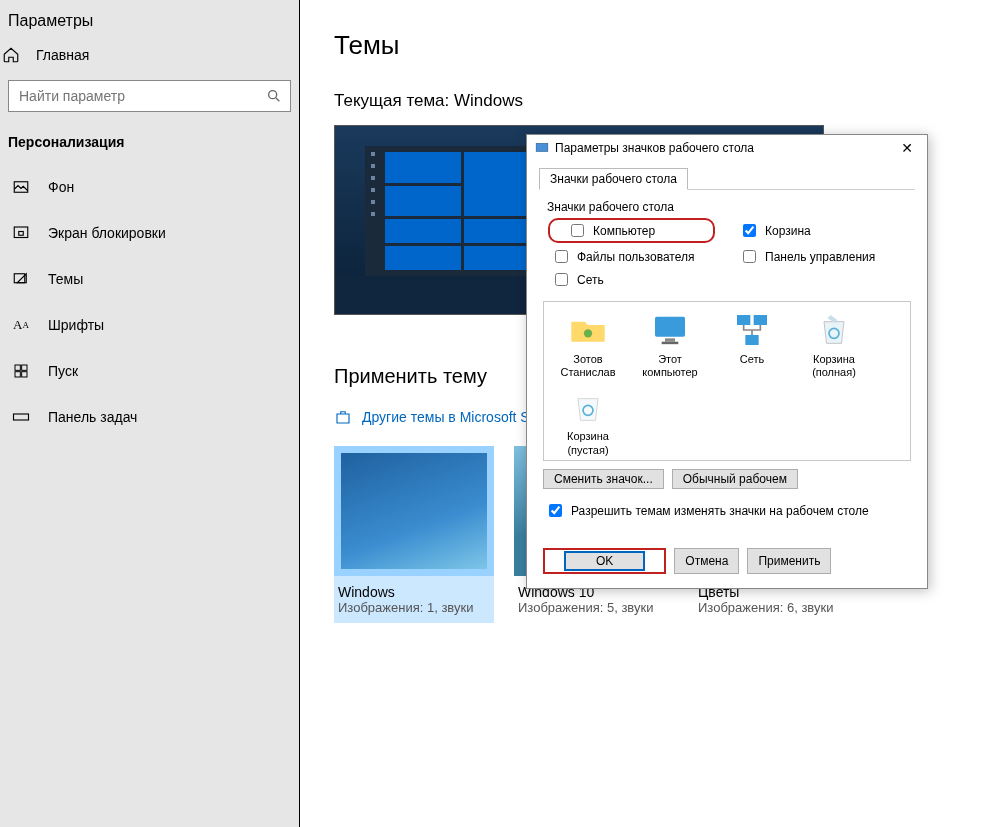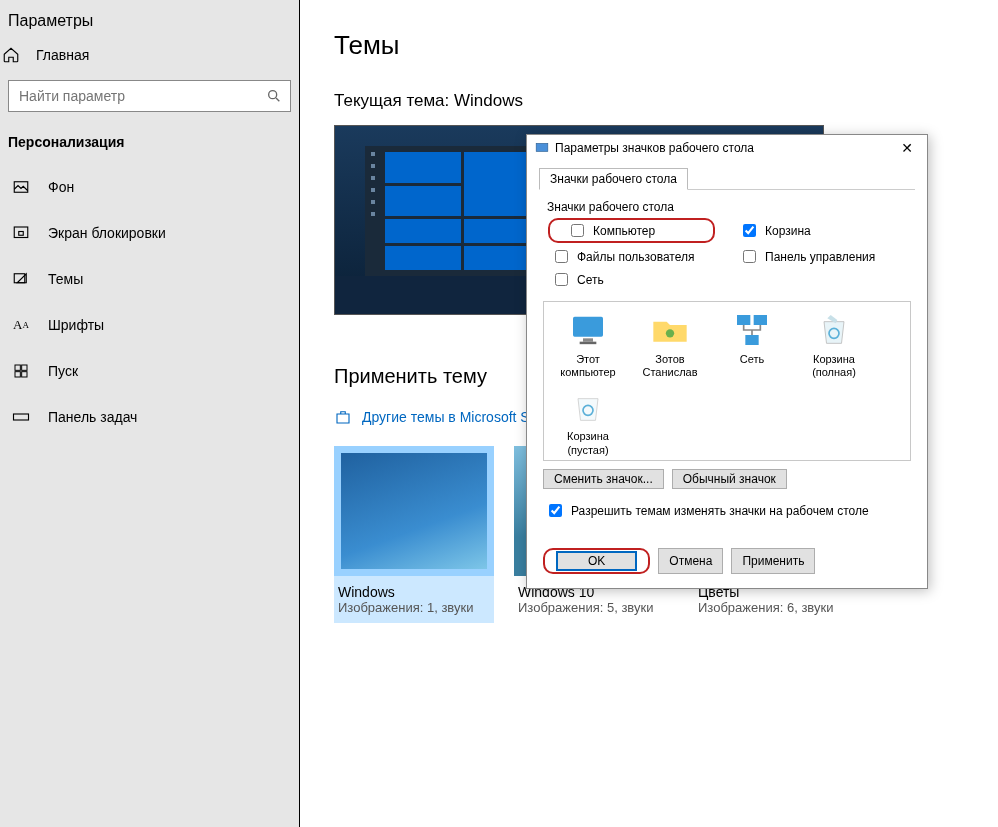--- a/index.html
+++ b/index.html
@@ -52,21 +52,21 @@
 .chk { display:flex; align-items:center; gap:6px; font-size:12px; }
 .chk input { width:13px; height:13px; }
 .chk.hl { border:2px solid #c02020; border-radius:10px; padding:1px 10px 1px 17px; margin-left:-3px;}
 .icon-well { border:1px solid #c8c8c8; background:#fff; margin:0 4px; padding:8px; display:flex; flex-wrap:wrap; gap:8px 10px; height:160px; }
 .well-item { width:72px; text-align:center; font-size:11px; line-height:1.2; }
 .well-item .ic { width:40px; height:40px; margin:0 auto 3px auto; display:flex; align-items:center; justify-content:center; }
 .btn-row { display:flex; justify-content:flex-start; gap:8px; margin:8px 4px 4px 4px; }
 .win-btn { font-size:12px; padding:2px 10px; background:#e1e1e1; border:1px solid #adadad; cursor:pointer; }
 .allow-row { display:flex; align-items:center; gap:6px; padding:8px 6px; font-size:12px; }
 .ok-btn { background:#e1e1e1; border:1px solid #0067c0; outline:1px solid #0067c0; padding:1px 30px; font-size:12px; }
-.ok-ring { border:2px solid #c02020; border-radius:10px; padding:2px 12px; display:inline-block; }
+.ok-ring { border:2px solid #c02020; border-radius:0; padding:2px 20px; display:inline-block; }
 svg { display:block; }
 .muted-text { color:#666; }
 </style>
 </head>
 <body>
 
 <div class="sidebar">
   <div class="app-title">Параметры</div>
 
   <div class="home-row">
@@ -244,35 +244,35 @@
       <label class="chk">
           <input type="checkbox" style="">
           <span>Сеть</span>
         </label>
     </div>
 
     <div class="icon-well">
       <div class="well-item">
         <div class="ic">
             <svg width="40" height="40" viewBox="0 0 48 48">
+              <path d="M4 14h16l4 4h20v20H4z" fill="#ffd96a"></path>
+              <circle cx="24" cy="28" r="5" fill="#6ab04c"></circle>
+            </svg>
+          </div>
+        <span>Зотов Станислав</span>
+      </div>
+      <div class="well-item">
+        <div class="ic">
+            <svg width="40" height="40" viewBox="0 0 48 48">
               <rect x="6" y="8" width="36" height="24" rx="2" fill="#3a9bdc"></rect>
               <rect x="18" y="34" width="12" height="4" fill="#888"></rect>
               <rect x="14" y="38" width="20" height="3" fill="#666"></rect>
             </svg>
           </div>
         <span>Этот компьютер</span>
-      </div>
-      <div class="well-item">
-        <div class="ic">
-            <svg width="40" height="40" viewBox="0 0 48 48">
-              <path d="M4 14h16l4 4h20v20H4z" fill="#ffd96a"></path>
-              <circle cx="24" cy="28" r="5" fill="#6ab04c"></circle>
-            </svg>
-          </div>
-        <span>Зотов Станислав</span>
       </div>
       <div class="well-item">
         <div class="ic">
             <svg width="40" height="40" viewBox="0 0 48 48">
               <rect x="6" y="6" width="16" height="12" fill="#3a9bdc"></rect>
               <rect x="26" y="6" width="16" height="12" fill="#3a9bdc"></rect>
               <rect x="16" y="30" width="16" height="12" fill="#3a9bdc"></rect>
               <path d="M14 18v6h20v-6M24 24v6" stroke="#888" stroke-width="2" fill="none"></path>
             </svg>
           </div>
@@ -294,21 +294,21 @@
               <path d="M12 14h24l-3 26H15z" fill="#f4fafc" stroke="#ccc"></path>
               <circle cx="24" cy="28" r="6" fill="none" stroke="#5bb0d8" stroke-width="2"></circle>
             </svg>
           </div>
         <span>Корзина (пустая)</span>
       </div>
     </div>
 
     <div class="btn-row">
       <button class="win-btn">Сменить значок...</button>
-      <button class="win-btn">Обычный значок</button>
+      <button class="win-btn">Обычный рабочем</button>
     </div>
 
     <label class="allow-row">
       <input type="checkbox" checked="" style="">
         <span>Разрешить темам изменять значки на рабочем столе</span>
     </label>
 
     <div class="btn-row" style="padding-top:12px;border-top:0;">
       <span class="ok-ring">
         <button class="ok-btn">OK</button>

